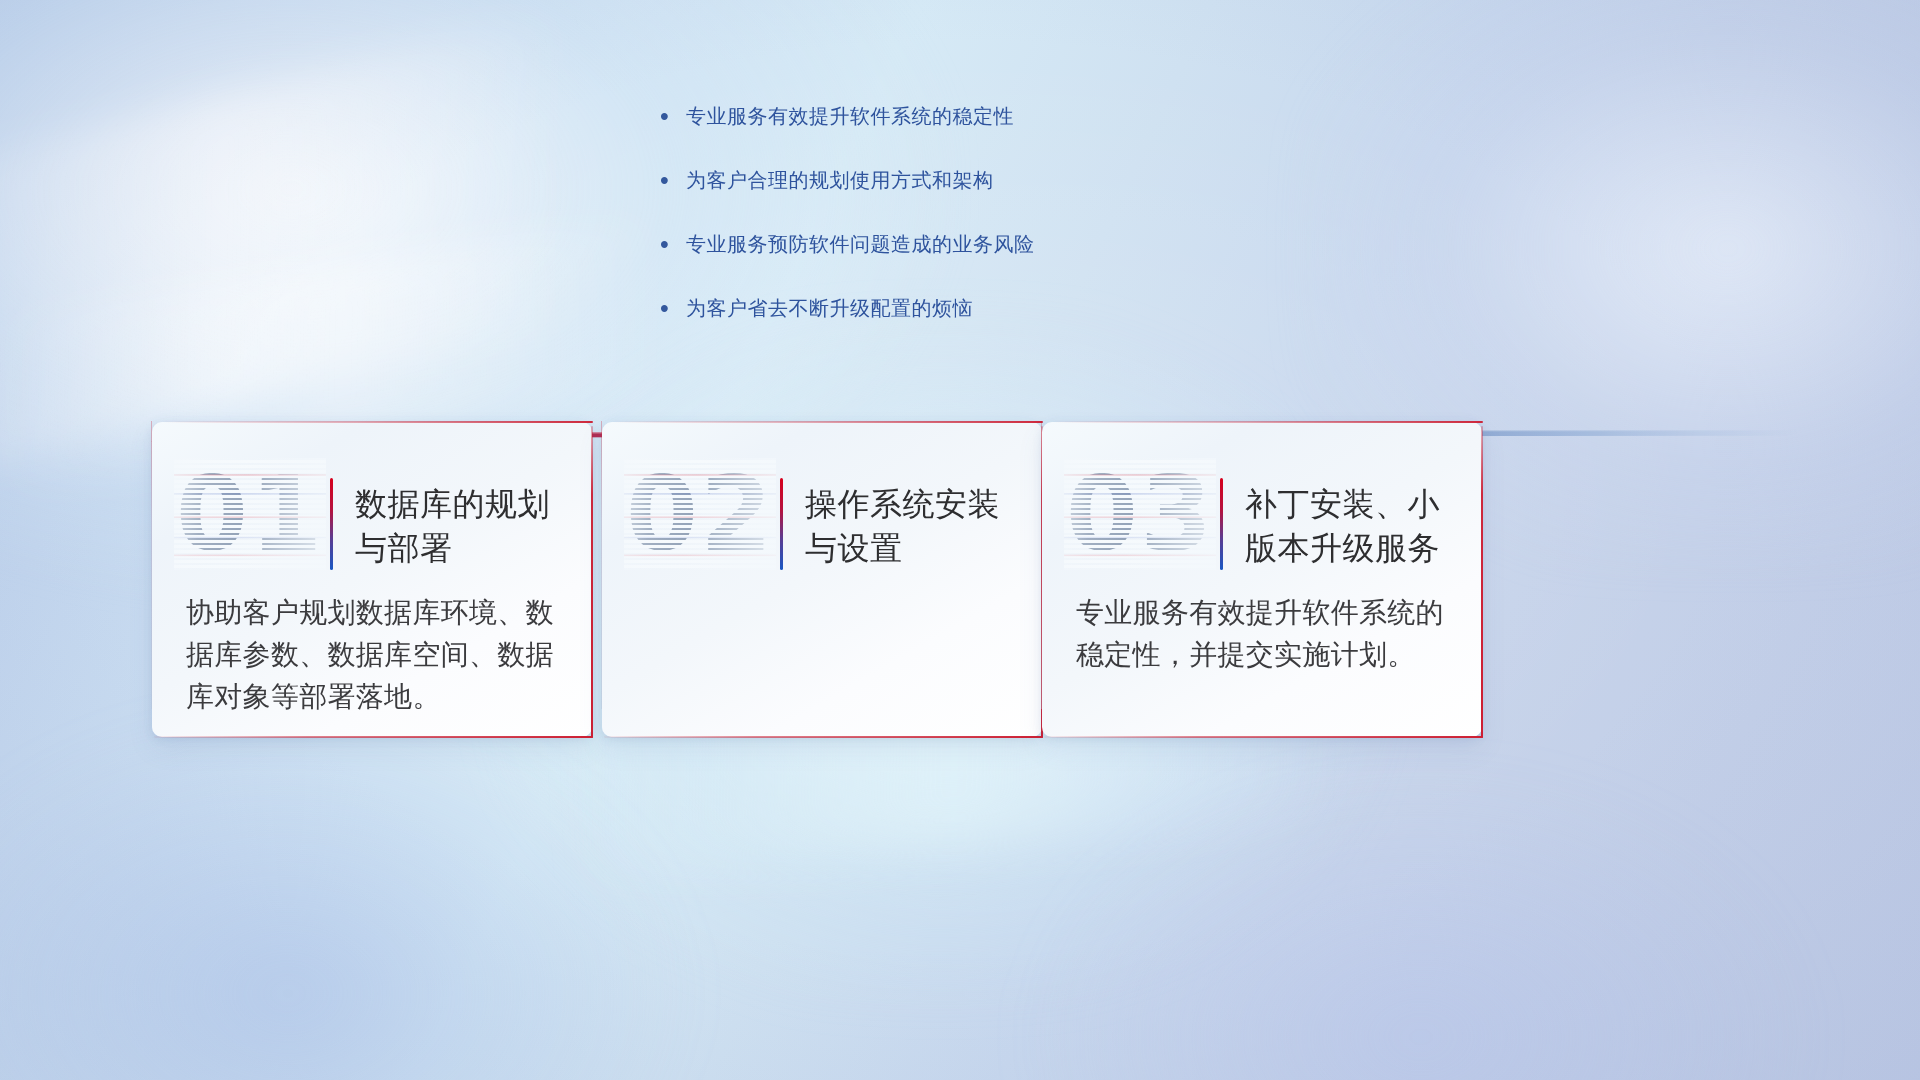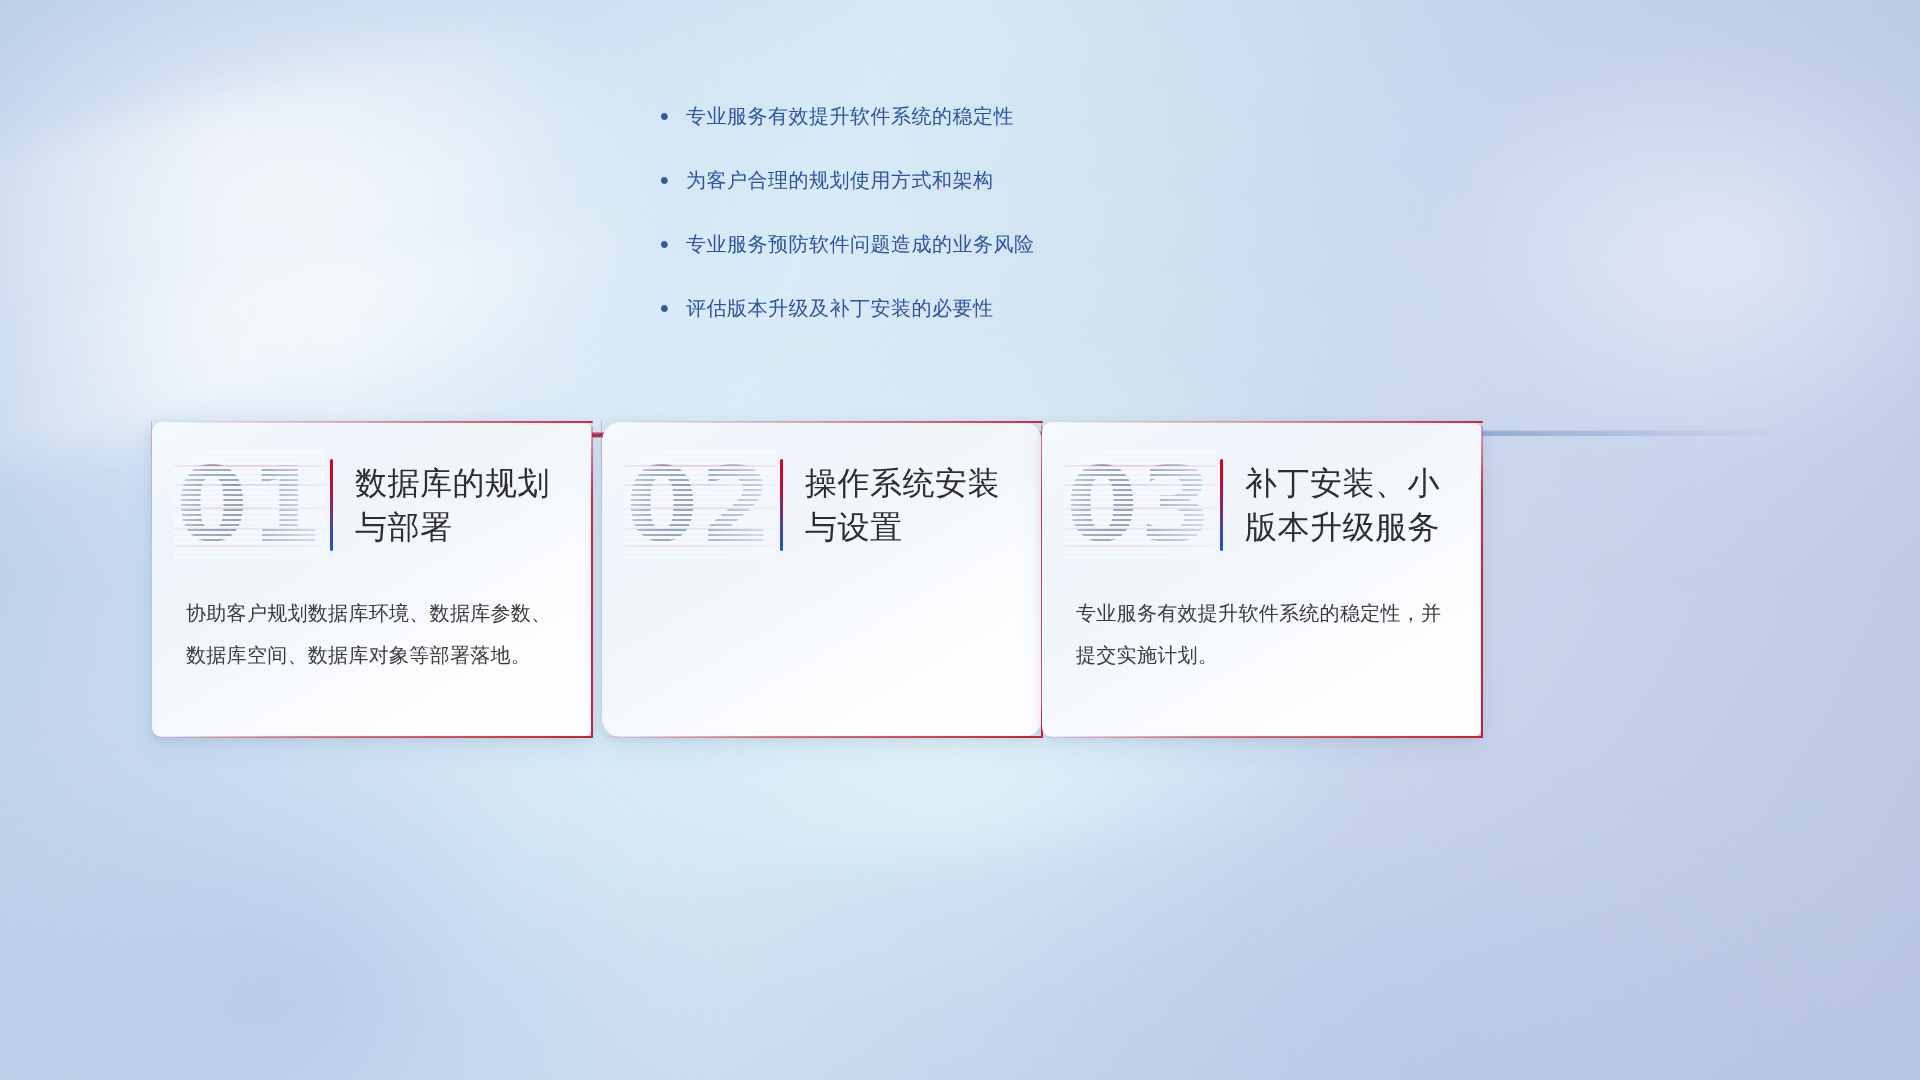--- a/index.html
+++ b/index.html
@@ -160,21 +160,21 @@
         #eef4fa 22%,
         #f3f7fb 48%,
         #fbfcfe 72%,
         #ffffff 100%);
     box-shadow:
       0 2px 10px rgba(90,120,170,.16),
       0 12px 26px rgba(90,120,170,.10);
     overflow: visible;
   }
   .card-1 { left: 0px; }
-  .card-2 { left: 450px; border-radius: 19px; }
+  .card-2 { left: 450px; }
   .card-3 { left: 890px; }
 
   
   .card-accent {
     position: absolute;
     inset: 0;
     border-radius: 10px;
     pointer-events: none;
   }
   .acc-right {
@@ -204,21 +204,21 @@
     width: 1px;
     background: linear-gradient(to bottom, rgba(205,30,50,.30) 0%, rgba(200,120,140,.18) 35%, rgba(180,190,210,.35) 100%);
   }
 
   .card-head {
     position: absolute;
     left: 0; right: 0;
     top: 18px;
     height: 130px;
     display: flex;
-    align-items: center;
+    align-items: flex-end;
   }
   .card-number {
     position: relative;
     width: 152px;
     flex: 0 0 152px;
     height: 112px;
     margin-left: 22px;
   }
   .num-glyph {
     position: absolute;
@@ -291,21 +291,21 @@
     color: #2e2e30;
     letter-spacing: .5px;
     padding-right: 14px;
   }
 
   .card-desc {
     position: absolute;
     left: 34px;
     right: 28px;
     top: 170px;
-    font-size: 20px;
+    font-size: 28px;
     line-height: 42px;
     color: #3b3b3e;
     letter-spacing: .3px;
   }
 </style>
 </head>
 <body>
 
 <div id="slide">
 
@@ -328,21 +328,21 @@
     <div class="bullet-row">
       <span class="bullet-dot">•</span>
       <span class="bullet-text">为客户合理的规划使用方式和架构</span>
     </div>
     <div class="bullet-row">
       <span class="bullet-dot">•</span>
       <span class="bullet-text">专业服务预防软件问题造成的业务风险</span>
     </div>
     <div class="bullet-row">
       <span class="bullet-dot">•</span>
-      <span class="bullet-text">评估版本升级及补丁安装的必要性</span>
+      <span class="bullet-text">为客户省去不断升级配置的烦恼</span>
     </div>
   </div>
 
   <div class="divider-wrap">
     <svg class="divider-shape" viewBox="0 0 1650 24" preserveAspectRatio="none">
       <defs>
         <linearGradient id="divGrad" x1="0" y1="0" x2="1" y2="0">
           <stop offset="0" stop-color="#d6001c" stop-opacity="1"></stop>
           <stop offset="0.16" stop-color="#cf0e2c" stop-opacity="1"></stop>
           <stop offset="0.38" stop-color="#9a3d6b" stop-opacity=".95"></stop>

